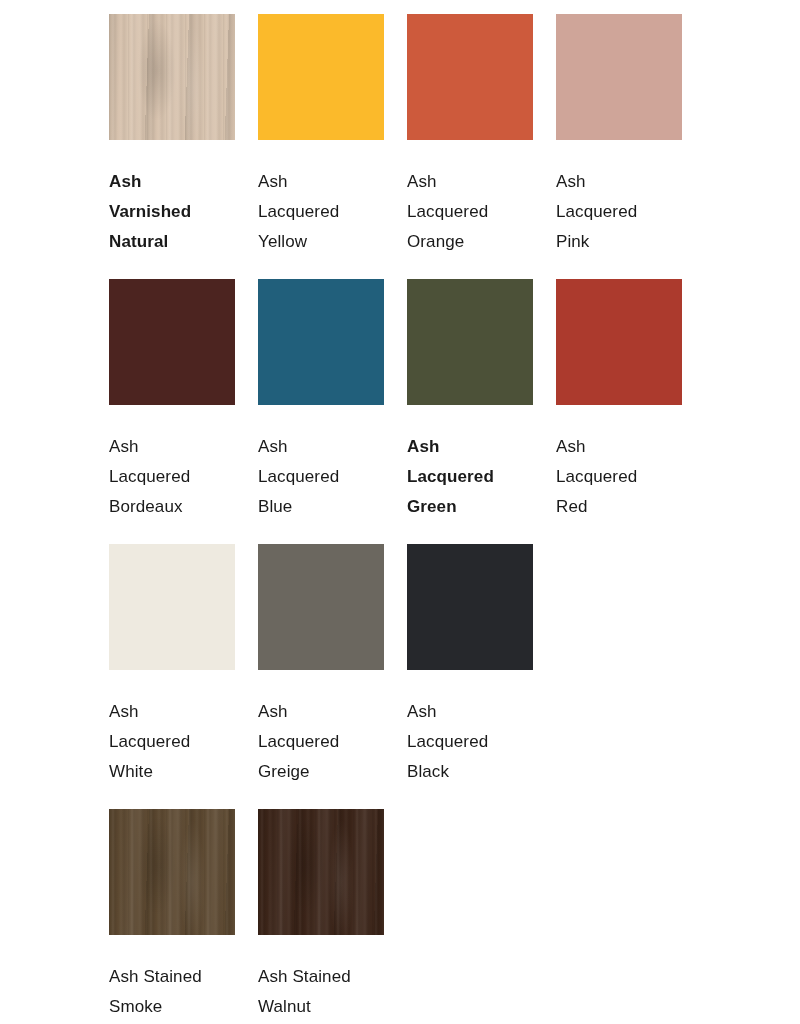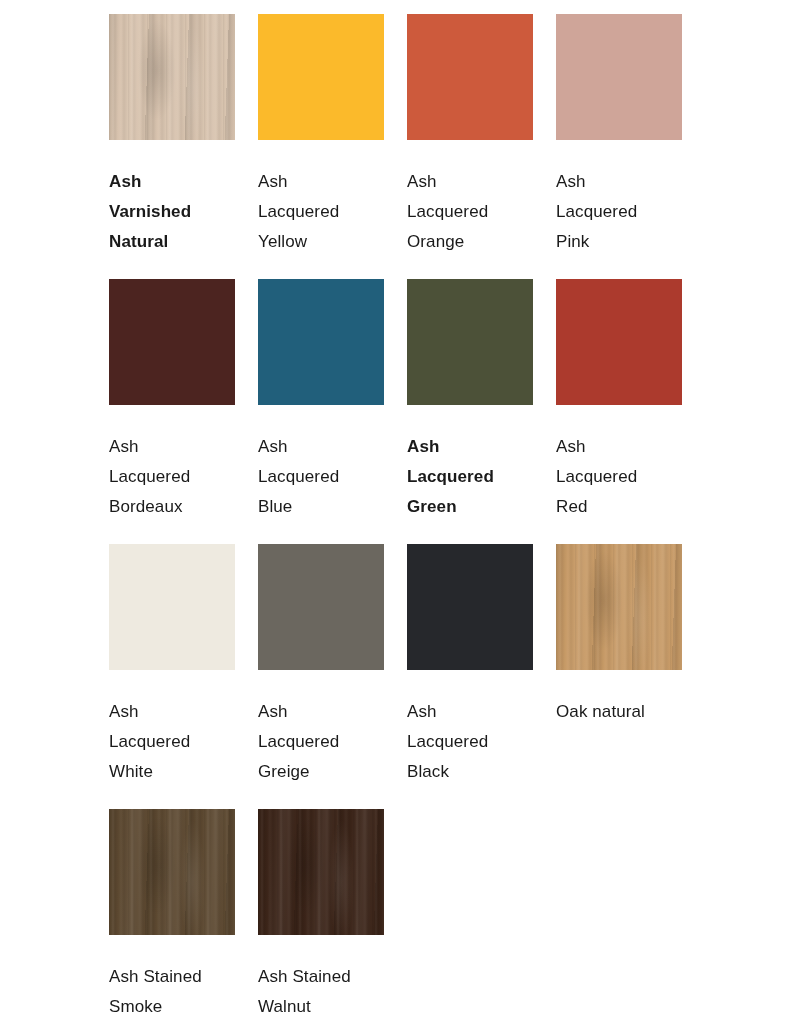--- a/index.html
+++ b/index.html
@@ -166,24 +166,20 @@
           <div class="swatch-label">Ash
 Lacquered
 Greige</div>
         </div>
         <div class="swatch-cell">
           <div class="swatch-chip" style="background-color: rgb(38, 40, 44);"></div>
           <div class="swatch-label">Ash
 Lacquered
 Black</div>
         </div>
-        <div class="swatch-cell">
-          <div class="swatch-chip wood" style="background-color: rgb(199, 154, 102);"></div>
-          <div class="swatch-label">Oak natural</div>
-        </div>
       </div>
       <div class="swatch-row">
         <div class="swatch-cell">
           <div class="swatch-chip wood" style="background-color: rgb(92, 72, 48);"></div>
           <div class="swatch-label">Ash Stained
 Smoke</div>
         </div>
         <div class="swatch-cell">
           <div class="swatch-chip wood" style="background-color: rgb(59, 36, 24);"></div>
           <div class="swatch-label">Ash Stained

